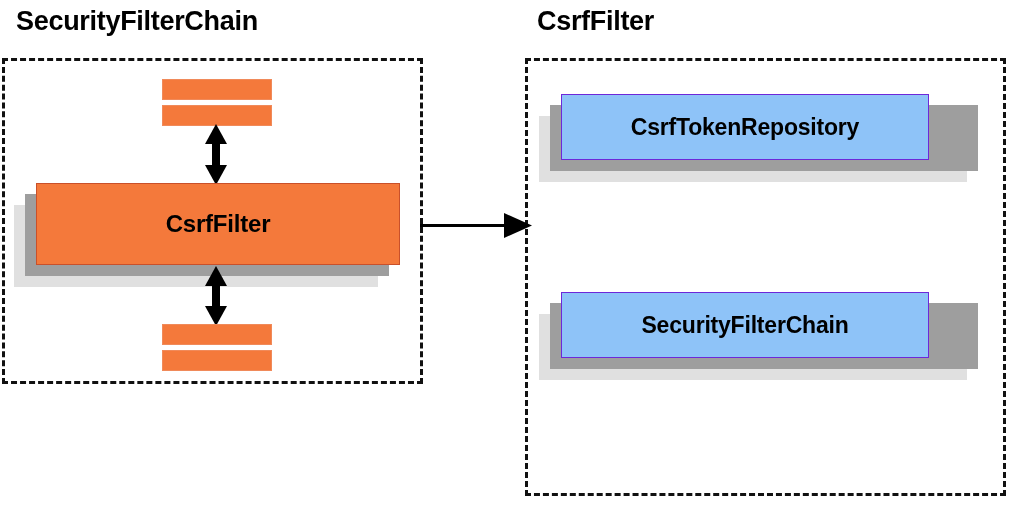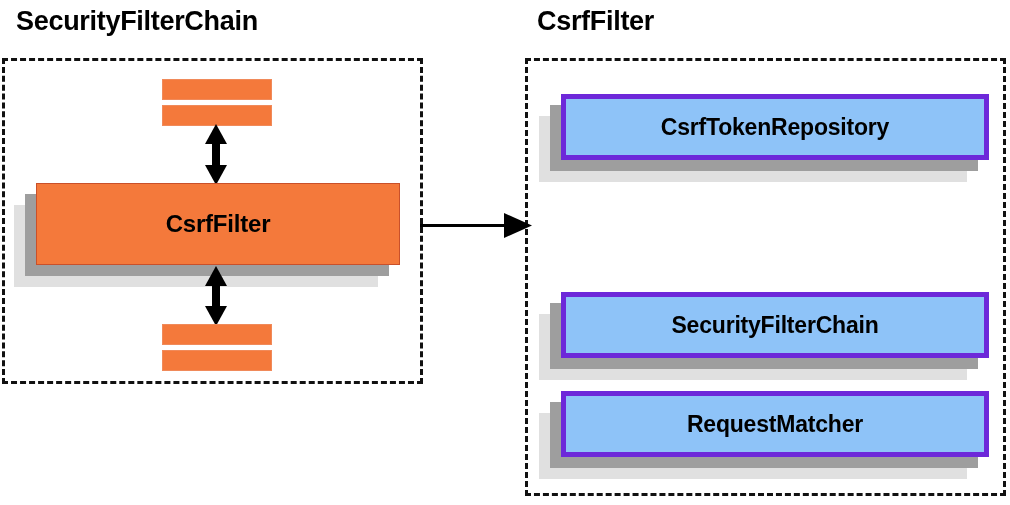--- a/index.html
+++ b/index.html
@@ -85,23 +85,23 @@
     background: #f4793b;
     border: 1px solid #c9502a;
   }
   #csrf-filter-card .face-label { font-size: 24px; }
 
   
   .blue-card { left: 539px; width: 452px; height: 88px; }
   .blue-card .shade-back { left: 0px;  top: 22px; width: 428px; height: 66px; }
   .blue-card .shade-mid  { left: 11px; top: 11px; width: 428px; height: 66px; }
   .blue-card .face {
-    left: 22px; top: 0px; width: 428px; height: 66px;
+    left: 22px; top: 0px; width: 368px; height: 66px;
     background: #8ec3f8;
-    border: 5px solid #6d28d9;
+    border: 1px solid #6d28d9;
   }
   .blue-card .face-label { font-size: 23px; }
 
   #blue-card-0 { top: 94px; }
   #blue-card-1 { top: 193px; }
   #blue-card-2 { top: 292px; }
   #blue-card-3 { top: 391px; }
 
   
   .filter-bar {
@@ -197,21 +197,14 @@
 
 
   <div class="stack blue-card" id="blue-card-2">
     <div class="layer shade-back"></div>
     <div class="layer shade-mid"></div>
     <div class="layer face">
       <span class="face-label">SecurityFilterChain</span>
     </div>
   </div>
 
-  <div class="stack blue-card" id="blue-card-3">
-    <div class="layer shade-back"></div>
-    <div class="layer shade-mid"></div>
-    <div class="layer face">
-      <span class="face-label">RequestMatcher</span>
-    </div>
-  </div>
 
 </div>
 
 </body></html>

